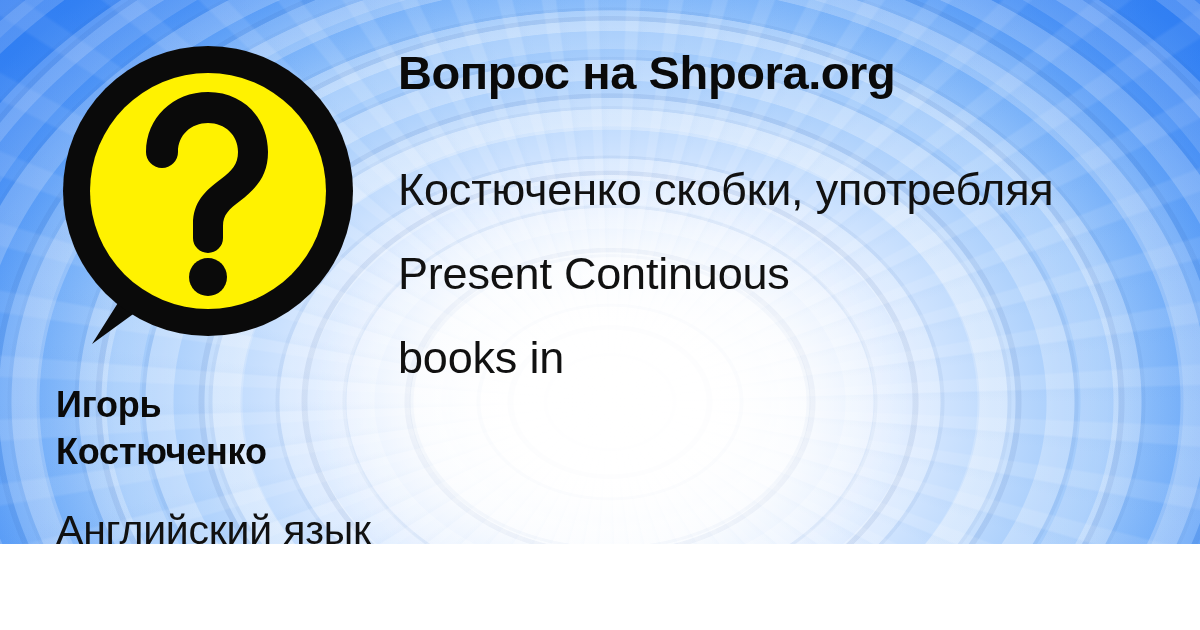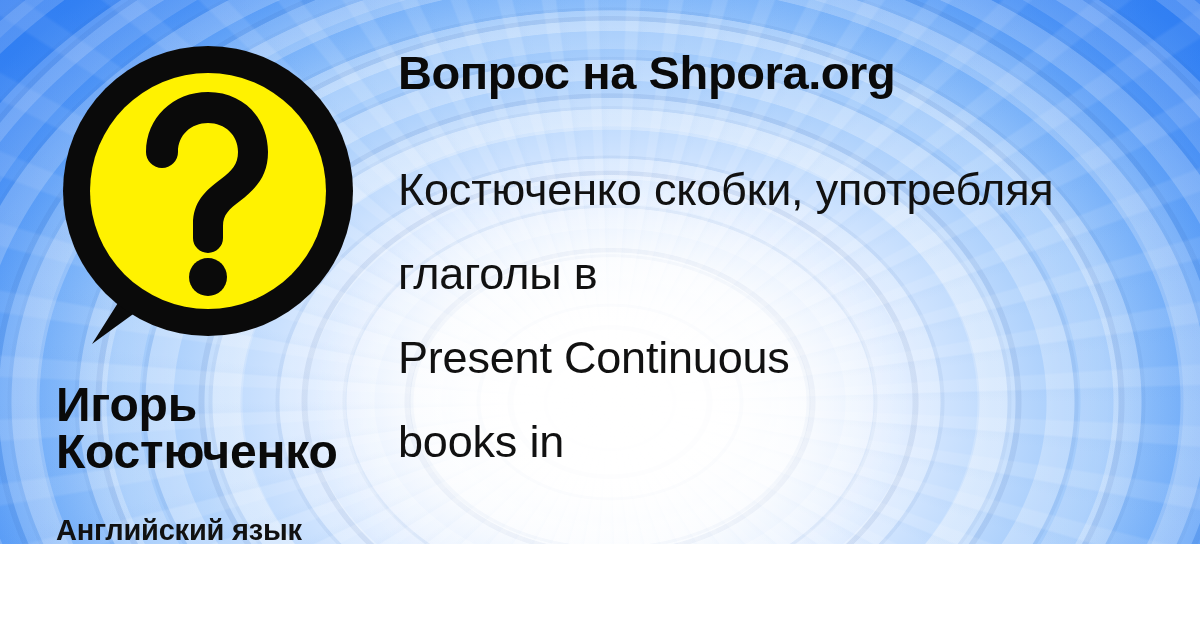--- a/index.html
+++ b/index.html
@@ -139,33 +139,33 @@
     letter-spacing: -0.2px;
   }
   #question-body .qline { white-space: nowrap; }
 
   
   #author-name {
     position: absolute;
     left: 56px;
     top: 381px;
     width: 390px;
-    font-size: 48px;
+    font-size: 36px;
     font-weight: bold;
     line-height: 47px;
     color: #0a0a0a;
     letter-spacing: -0.2px;
   }
 
   #subject {
     position: absolute;
     left: 56px;
     top: 505px;
-    font-size: 29px;
-    font-weight: bold;
+    font-size: 41px;
+    font-weight: normal;
     line-height: 50px;
     color: #111111;
     letter-spacing: -0.2px;
     white-space: nowrap;
   }
 
   
   #source-url {
     position: absolute;
     left: 50px;
@@ -215,21 +215,20 @@
                  c0 -34 -25 -60 -60 -60 Z" fill="#0A0A0A"></path>
 
         <circle cx="146" cy="233" r="19" fill="#0A0A0A"></circle>
       </svg>
     </div>
 
     <div id="headline">Вопрос на Shpora.org</div>
 
     <div id="question-body">
       <div class="qline">Костюченко скобки, употребляя</div>
-      <div class="qline">глаголы в</div>
       <div class="qline"> Present Continuous</div>
       <div class="qline">books in</div>
     </div>
 
     <div id="author-name">
       <div>Игорь</div>
       <div>Костюченко</div>
     </div>
 
     <div id="subject">Английский язык</div>

